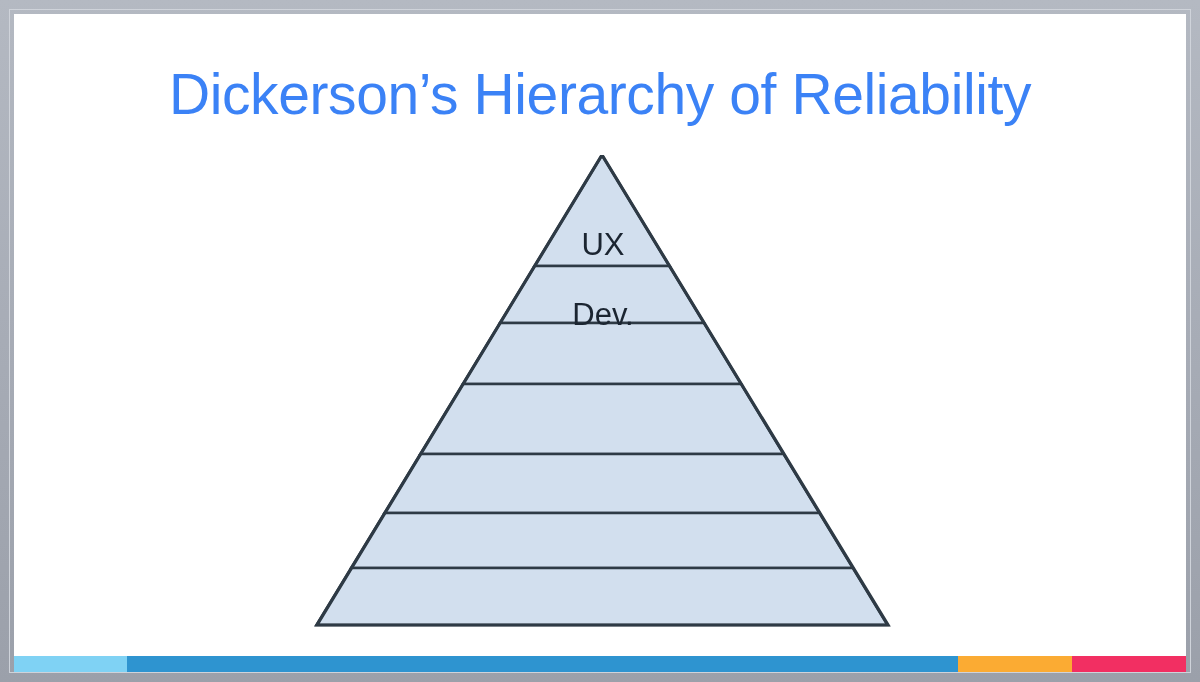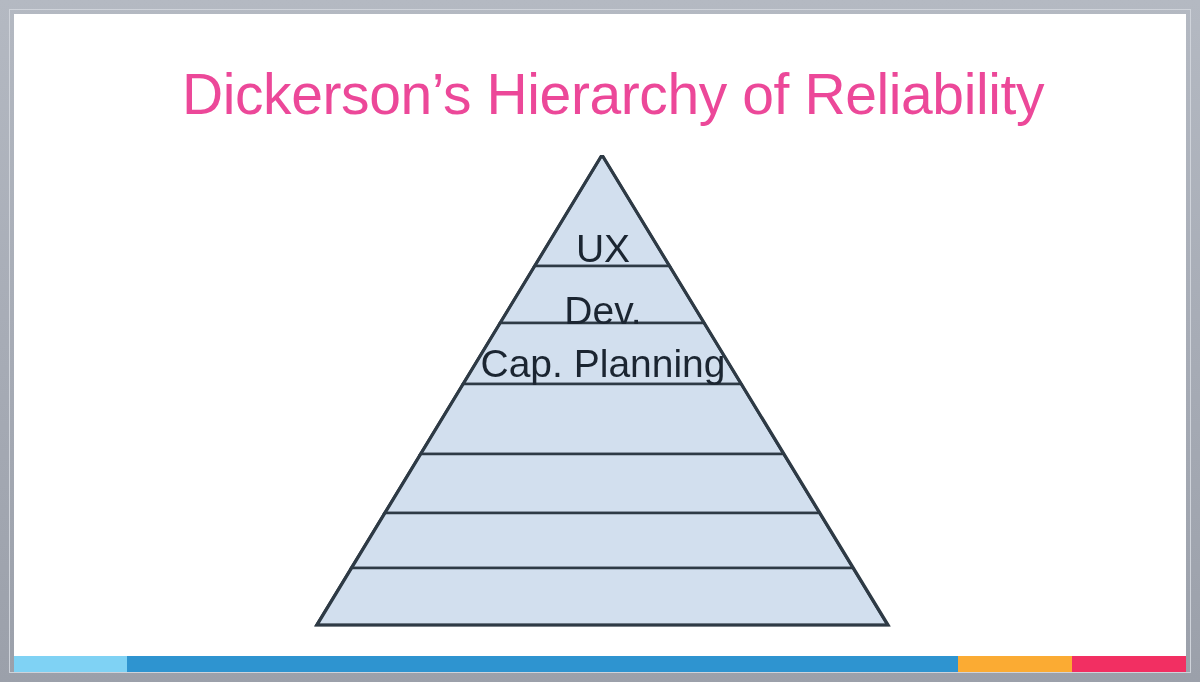--- a/index.html
+++ b/index.html
@@ -49,24 +49,23 @@
   
   #slide-title {
     position: absolute;
     left: 0;
     top: 47px;
     width: 1172px;
     text-align: center;
     font-size: 57px;
     font-weight: 400;
     letter-spacing: -0.4px;
-    color: #ec4899;
+    color: #3b82f6;
     white-space: nowrap;
     font-family: "Liberation Sans", sans-serif;
-    padding-left: 13px;
   }
 
   
   #pyramid-wrap {
     position: absolute;
     left: 289px;   
     top: 141px;    
     width: 600px;
     height: 484px;
   }
@@ -77,21 +76,21 @@
     width: 600px;
     height: 484px;
     display: block;
   }
   .tier-label {
     position: absolute;
     left: 0;
     width: 600px;
     text-align: center;
     color: #1b2531;
-    font-size: 39px;
+    font-size: 31px;
     font-weight: 400;
     font-family: "Liberation Sans", sans-serif;
     white-space: nowrap;
     line-height: 1;
   }
 
   
   #accent-bar {
     position: absolute;
     left: 0px;
@@ -122,22 +121,21 @@
             <polygon points="159.89468085106384,229 438.10531914893613,229 480.62659574468086,299 117.37340425531914,299" fill="#d2dfee" stroke="#2e3a45" stroke-width="2.6"></polygon>
             <polygon points="117.37340425531914,299 480.62659574468086,299 516.4659574468085,358 81.53404255319148,358" fill="#d2dfee" stroke="#2e3a45" stroke-width="2.6"></polygon>
             <polygon points="81.53404255319148,358 516.4659574468085,358 549.8755319148936,413 48.12446808510637,413" fill="#d2dfee" stroke="#2e3a45" stroke-width="2.6"></polygon>
             <polygon points="48.12446808510637,413 549.8755319148936,413 584.5,470 13.5,470" fill="#d2dfee" stroke="#2e3a45" stroke-width="2.6"></polygon>
           </g>
 
         <polygon id="pyramid-outline" fill="none" stroke-width="3.2" stroke-linejoin="miter" points="299,0 585,470 14,470" stroke="#2e3a45"></polygon>
       </svg>
 
       <div class="tier-label" style="top:74px;">UX</div>
-      <div class="tier-label" style="top:136px;">Dev.</div>
-      <div class="tier-label" style="top:189px;">Cap. Planning</div>
+      <div class="tier-label" style="top:144px;">Dev.</div>
     </div>
 
     <div id="accent-bar">
         <div class="accent-seg" style="background: rgb(127, 210, 244); width: 113px;"></div>
         <div class="accent-seg" style="background: rgb(46, 148, 208); width: 831px;"></div>
         <div class="accent-seg" style="background: rgb(251, 171, 51); width: 114px;"></div>
         <div class="accent-seg" style="background: rgb(242, 47, 98); width: 114px;"></div>
       </div>
 
   </div>

